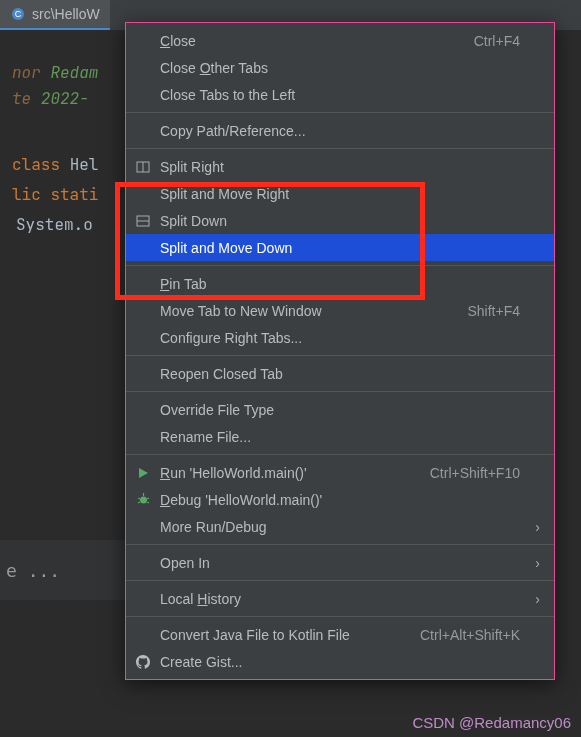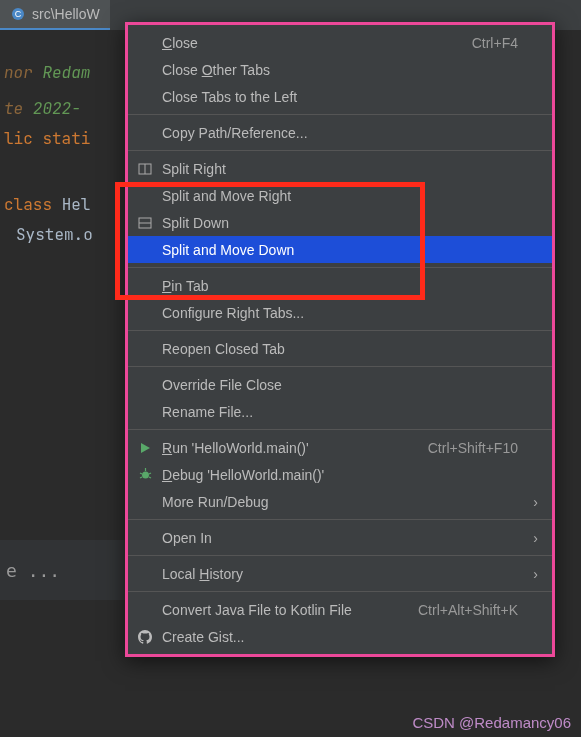--- a/index.html
+++ b/index.html
@@ -38,21 +38,21 @@
     width: 125px;
     height: 707px;
     background: #2b2b2b;
     font-family: "Consolas", "JetBrains Mono", monospace;
     font-size: 16px;
     line-height: 26px;
     padding-top: 30px;
     overflow: hidden;
     white-space: nowrap;
   }
-  .editor-line { padding-left: 4px; }
+  .editor-line { padding-left: 12px; }
   .doc-tag { color: #8a653b; font-style: italic; }
   .doc-val { color: #629755; font-style: italic; }
   .kw { color: #cc7832; }
   .cls { color: #a9b7c6; }
   .sys { color: #a9b7c6; }
 
   .snippet-block {
     position: absolute;
     left: 0;
     top: 540px;
@@ -66,21 +66,21 @@
     color: #999;
     font-size: 18px;
   }
 
   .context-menu {
     position: absolute;
     left: 125px;
     top: 22px;
     width: 430px;
     background: #3c3f41;
-    border: 3px solid #ec4899;
+    border: 1px solid #ec4899;
     box-shadow: 0 4px 20px rgba(0,0,0,0.6);
     padding: 4px 0;
   }
   .menu-item {
     display: flex;
     align-items: center;
     height: 27px;
     padding: 0 14px 0 8px;
     color: #bbbbbb;
     cursor: default;
@@ -142,23 +142,23 @@
           <circle cx="7" cy="7" r="6" fill="#4a88c7"></circle>
           <text x="7" y="10" text-anchor="middle" font-size="9" fill="#fff" font-family="Arial">C</text>
         </svg>
     </span>
     <span>src\HelloW</span>
   </div>
 </div>
 
 <div class="editor-area">
   <div class="editor-line"><span class="doc-tag">nor</span> <span class="doc-val">Redam</span></div>
-  <div class="editor-line" style="margin-top:10px;"><span class="doc-tag">te</span> <span class="doc-val">2022-</span></div>
+  <div class="editor-line" style=""><span class="doc-tag">te</span> <span class="doc-val">2022-</span></div>
+  <div class="editor-line" style="margin-top:40px;"><span class="kw">class</span> <span class="cls">Hel</span></div>
   <div class="editor-line" style="margin-top:4px;"><span class="kw">lic stati</span></div>
-  <div class="editor-line" style="margin-top:40px;"><span class="kw">class</span> <span class="cls">Hel</span></div>
   <div class="editor-line" style="margin-top:4px; padding-left:16px;"><span class="sys">System.o</span></div>
 </div>
 
 <div class="snippet-block">
   <span>e ...</span>
 </div>
 
 <div class="context-menu" id="ctx">
     <div class="menu-item">
       <span class="iconcol"></span>
@@ -222,35 +222,41 @@
     </div>
     <div class="menu-sep"></div>
     <div class="menu-item">
       <span class="iconcol"></span>
       <span class="labelcol"><span class="underline">P</span>in Tab</span>
       <span class="shortcutcol"></span>
       <span class="arrowcol"></span>
     </div>
     <div class="menu-item">
       <span class="iconcol"></span>
+      <span class="labelcol">Move Tab to New Window</span>
+      <span class="shortcutcol">Shift+F4</span>
+      <span class="arrowcol"></span>
+    </div>
+    <div class="menu-item">
+      <span class="iconcol"></span>
       <span class="labelcol">Configure Right Tabs...</span>
       <span class="shortcutcol"></span>
       <span class="arrowcol"></span>
     </div>
     <div class="menu-sep"></div>
     <div class="menu-item">
       <span class="iconcol"></span>
       <span class="labelcol">Reopen Closed Tab</span>
       <span class="shortcutcol"></span>
       <span class="arrowcol"></span>
     </div>
     <div class="menu-sep"></div>
     <div class="menu-item">
       <span class="iconcol"></span>
-      <span class="labelcol">Override File Close</span>
+      <span class="labelcol">Override File Type</span>
       <span class="shortcutcol"></span>
       <span class="arrowcol"></span>
     </div>
     <div class="menu-item">
       <span class="iconcol"></span>
       <span class="labelcol">Rename File...</span>
       <span class="shortcutcol"></span>
       <span class="arrowcol"></span>
     </div>
     <div class="menu-sep"></div>

